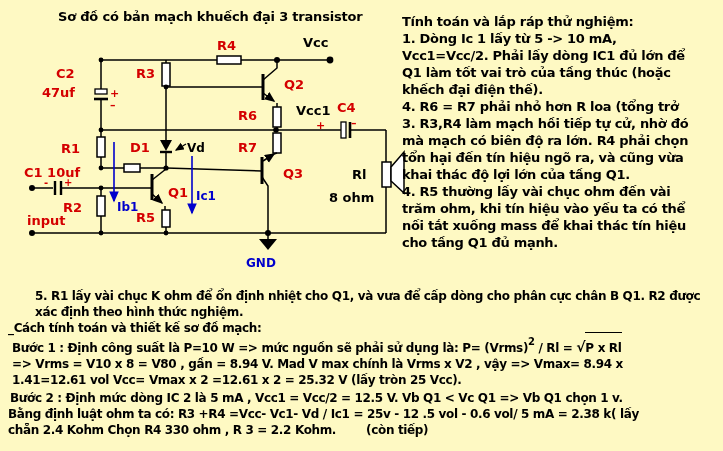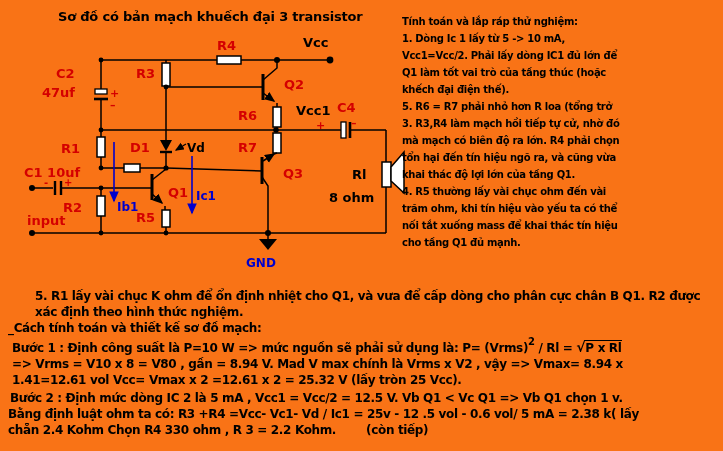--- a/index.html
+++ b/index.html
@@ -1,25 +1,25 @@
 <!DOCTYPE html>
 <html><head>
 <meta charset="utf-8">
 <style>
   html,body{margin:0;padding:0;background:#fff;}
-  #page{position:relative;width:723px;height:451px;background:#f97316;overflow:hidden;
+  #page{position:relative;width:723px;height:451px;background:#fef9c3;overflow:hidden;
         font-family:"DejaVu Sans",sans-serif;color:#000;text-decoration:underline;}
   #title{position:absolute;left:58px;top:9px;font-size:13px;font-weight:bold;letter-spacing:-0.2px;}
   #circuit{position:absolute;left:0;top:0;}
   #rightpanel{position:absolute;left:402px;top:13px;width:322px;}
-  #rightpanel .rline{font-size:10px;font-weight:bold;line-height:17px;letter-spacing:-0.3px;white-space:nowrap;}
+  #rightpanel .rline{font-size:13px;font-weight:bold;line-height:17px;letter-spacing:-0.3px;white-space:nowrap;}
   .bline{position:absolute;font-size:12px;font-weight:bold;letter-spacing:-0.35px;white-space:nowrap;}
   .bline sup{font-size:10px;position:relative;top:-2px;}
   .radical{font-size:14px;}
-  .ovl{border-top:1.5px solid #000;padding-top:0px;}
+  .ovl{border-top:1.5px solid #000;padding-top:8px;}
   .contd{margin-left:30px;}
   svg text{font-family:"DejaVu Sans",sans-serif;font-weight:bold;}
 </style>
 </head>
 <body>
 
 <div id="page">
 
   <div id="title">Sơ đồ có bản mạch khuếch đại 3 transistor</div>
 
@@ -180,21 +180,21 @@
       <text x="246" y="267" fill="#0000cc" font-size="12">GND</text>
     </g>
   </svg>
 
   <div id="rightpanel">
     <div class="rline">Tính toán và lắp ráp thử nghiệm:</div>
     <div class="rline">1. Dòng Ic 1 lấy từ  5 -&gt; 10 mA,</div>
     <div class="rline">Vcc1=Vcc/2. Phải lấy dòng IC1 đủ lớn để</div>
     <div class="rline">Q1 làm tốt vai trò của tầng thúc (hoặc</div>
     <div class="rline">khếch đại điện thế).</div>
-    <div class="rline">5. R6 = R7 phải nhỏ hơn R loa (tổng trở</div>
+    <div class="rline">4. R6 = R7 phải nhỏ hơn R loa (tổng trở</div>
     <div class="rline">3. R3,R4 làm mạch hồi tiếp tự cử, nhờ đó</div>
     <div class="rline">mà mạch có biên độ ra lớn. R4 phải chọn</div>
     <div class="rline">tổn hại đến tín hiệu ngõ ra, và cũng vừa</div>
     <div class="rline">khai thác độ lợi lớn của tầng Q1.</div>
     <div class="rline">4. R5 thường lấy vài chục ohm đến vài</div>
     <div class="rline">trăm ohm, khi tín hiệu  vào yếu ta có thể</div>
     <div class="rline">nối tắt xuống mass để khai thác tín hiệu</div>
     <div class="rline">cho tầng Q1 đủ mạnh.</div>
   </div>
 

